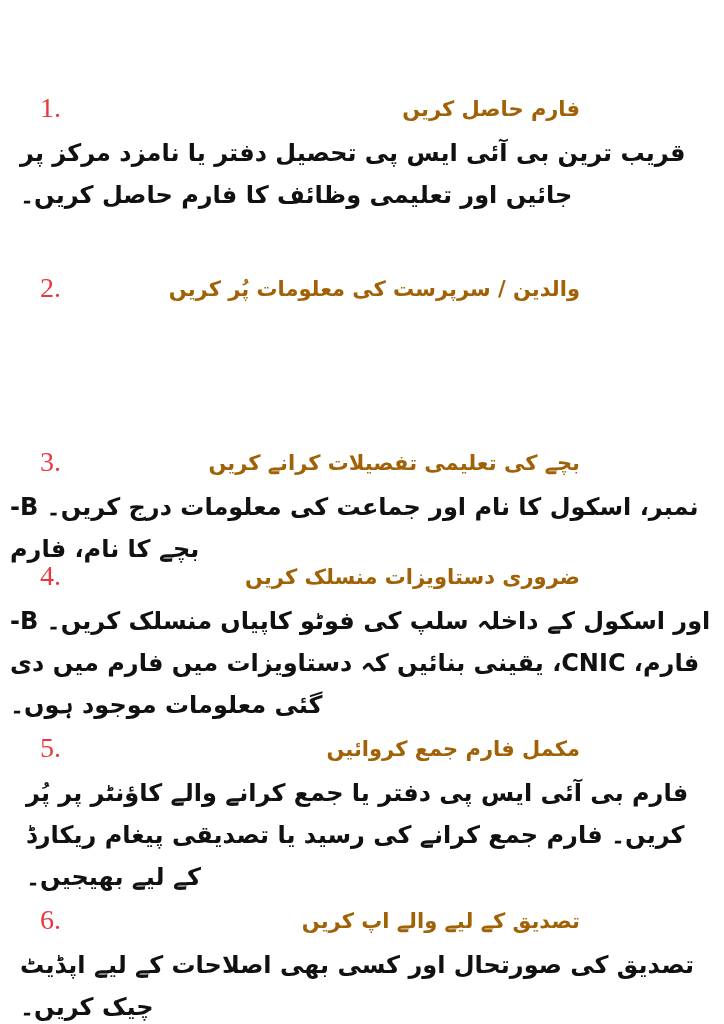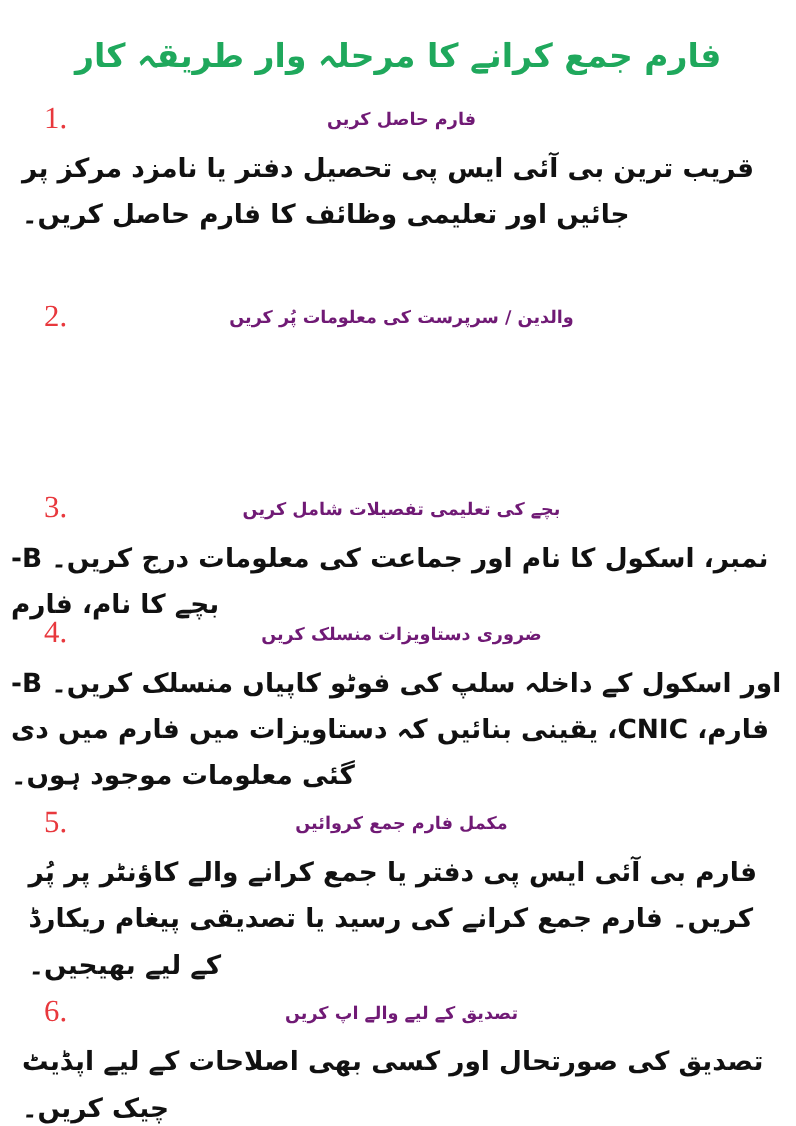--- a/index.html
+++ b/index.html
@@ -47,63 +47,61 @@
       direction: ltr;
       font-family: "Liberation Serif", serif;
       font-size: 28px;
       color: #e8383d;
     }
     .step-title {
       position: absolute;
       left: 150px;
       width: 430px;
       top: 0;
-      text-align: center;
-      font-size: 16px;
+      font-size: 21px;
       font-weight: bold;
-      color: #701a75;
+      color: #a16207;
       direction: rtl;
       line-height: 42px;
     }
     .step-body {
       direction: rtl;
       text-align: left;
       font-size: 24px;
       font-weight: bold;
       line-height: 42px;
       padding: 0 14px;
       color: #111111;
     }
   </style>
 </head>
 <body>
 
 <div class="page">
 
-  <div class="title">فارم جمع کرانے کا مرحلہ وار طریقہ کار</div>
 
   <div class="step" style="top:88px;">
     <div class="step-head">
       <span class="step-num">1.</span>
       <span class="step-title">فارم حاصل کریں</span>
     </div>
     <div class="step-body" style="padding:0 20px;">قریب ترین بی آئی ایس پی تحصیل دفتر یا نامزد مرکز پر جائیں اور تعلیمی وظائف کا فارم حاصل کریں۔</div>
   </div>
 
   <div class="step" style="top:268px;">
     <div class="step-head">
       <span class="step-num">2.</span>
       <span class="step-title">والدین / سرپرست کی معلومات پُر کریں</span>
     </div>
   </div>
 
   <div class="step" style="top:442px;">
     <div class="step-head">
       <span class="step-num">3.</span>
-      <span class="step-title">بچے کی تعلیمی تفصیلات شامل کریں</span>
+      <span class="step-title">بچے کی تعلیمی تفصیلات کرانے کریں</span>
     </div>
     <div class="step-body" style="padding:0 10px;">نمبر، اسکول کا نام اور جماعت کی معلومات درج کریں۔ B- بچے کا نام، فارم</div>
   </div>
 
   <div class="step" style="top:556px;">
     <div class="step-head">
       <span class="step-num">4.</span>
       <span class="step-title">ضروری دستاویزات منسلک کریں</span>
     </div>
     <div class="step-body" style="padding:0 10px;">اور اسکول کے داخلہ سلپ کی فوٹو کاپیاں منسلک کریں۔ B-فارم، CNIC، یقینی بنائیں کہ دستاویزات میں فارم میں دی گئی معلومات موجود ہوں۔</div>

